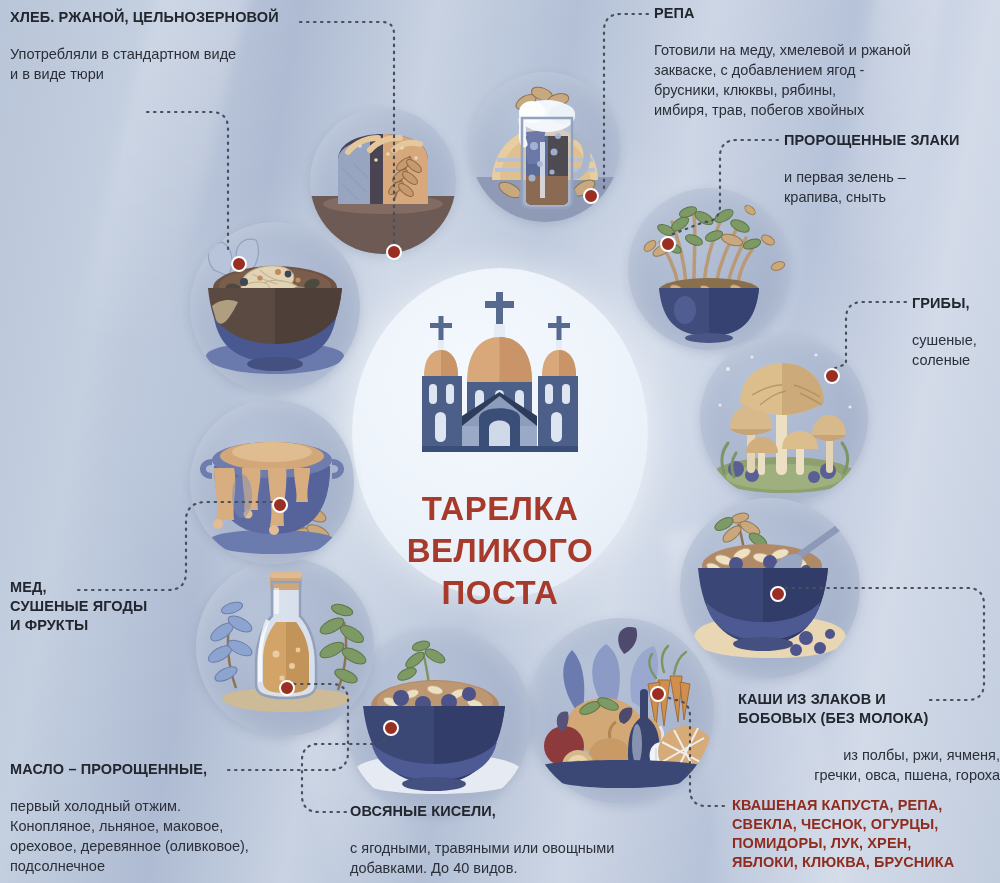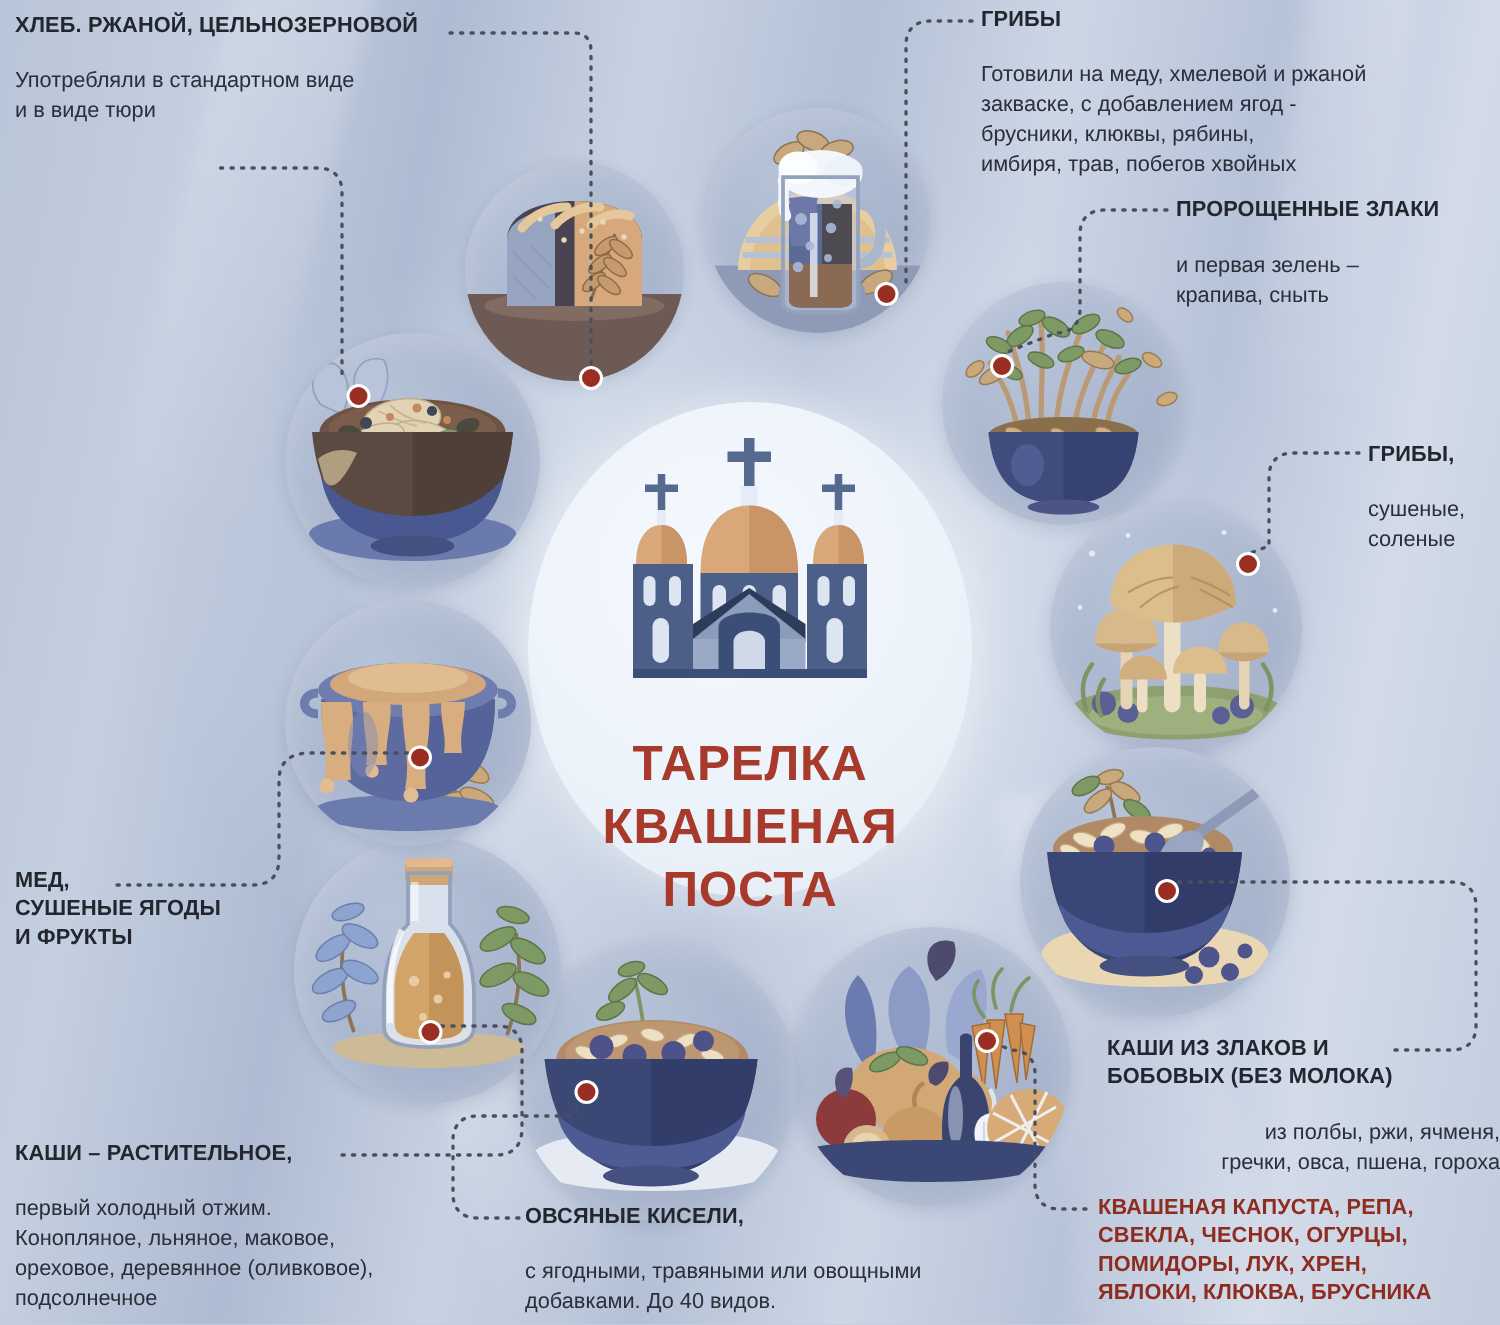--- a/index.html
+++ b/index.html
@@ -158,21 +158,21 @@
 
         <path d="M74 160 L74 130 C74 117 115 117 115 130 L115 160 Z" fill="#3b4e77"></path>
 
         <path d="M84 160 L84 140 C84 130 105 130 105 140 L105 160 Z" fill="#cfd9e8"></path>
 
         <rect x="17" y="158" width="156" height="6" fill="#3b4e77"></rect>
       </svg>
     </div>
     <div id="center-title">
       <div>ТАРЕЛКА</div>
-      <div>КВАШЕНАЯ</div>
+      <div>ВЕЛИКОГО</div>
       <div>ПОСТА</div>
     </div>
   </div>
 
   <div class="food-circle" style="left:310px;top:108px;width:146px;height:146px;">
     <svg viewBox="0 0 146 146">
       <rect x="0" y="88" width="146" height="58" fill="#6e5a55"></rect>
       <ellipse cx="73" cy="96" rx="60" ry="10" fill="#8a7268" opacity="0.7"></ellipse>
 
       <path d="M28 52 C28 34 50 26 73 26 C96 26 118 34 118 52 L118 96 L28 96 Z" fill="#4a4351"></path>
@@ -730,21 +730,21 @@
   </div>
 
 
   <div class="callout" style="left:10px;top:578px;width:190px;">
     <div class="hd" style="white-space:pre-line;">МЕД,
 СУШЕНЫЕ ЯГОДЫ
 И ФРУКТЫ</div>
   </div>
 
   <div class="callout" style="left:10px;top:760px;width:330px;">
-    <div class="hd">КАШИ – РАСТИТЕЛЬНОЕ,</div>
+    <div class="hd">МАСЛО – ПРОРОЩЕННЫЕ,</div>
     <div class="bd" style="white-space:pre-line;">первый холодный отжим.
 Конопляное, льняное, маковое,
 ореховое, деревянное (оливковое),
 подсолнечное</div>
   </div>
 
   <div class="callout" style="left:350px;top:802px;width:350px;">
     <div class="hd">ОВСЯНЫЕ КИСЕЛИ,</div>
     <div class="bd" style="white-space:pre-line;">с ягодными, травяными или овощными
 добавками. До 40 видов.</div>
@@ -770,20 +770,20 @@
 соленые</div>
   </div>
 
   <div class="callout" style="left:784px;top:131px;width:216px;">
     <div class="hd">ПРОРОЩЕННЫЕ ЗЛАКИ</div>
     <div class="bd" style="white-space:pre-line;">и первая зелень –
 крапива, сныть</div>
   </div>
 
   <div class="callout" style="left:654px;top:4px;width:346px;">
-    <div class="hd">ГРИБЫ</div>
+    <div class="hd">РЕПА</div>
     <div class="bd" style="white-space:pre-line;">Готовили на меду, хмелевой и ржаной
 закваске, с добавлением ягод -
 брусники, клюквы, рябины,
 имбиря, трав, побегов хвойных</div>
   </div>
 
 </div>
 
 </body></html>

